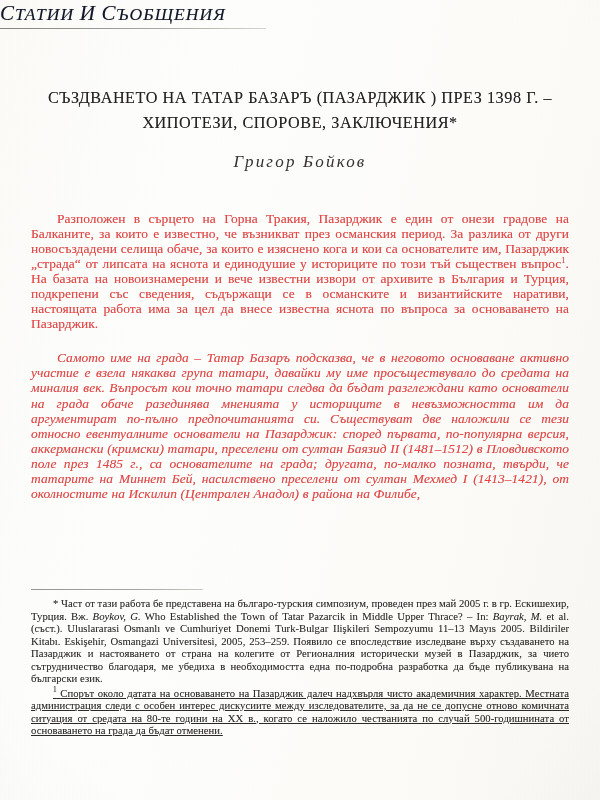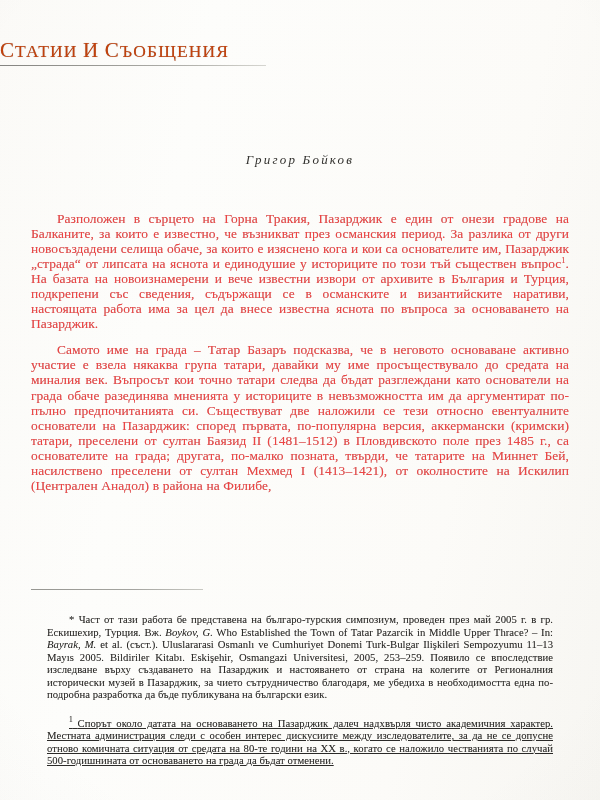--- a/index.html
+++ b/index.html
@@ -41,26 +41,26 @@
   }
 
   
   .runhead-wrap {
     position: absolute;
     left: 0px;
     top: 1px;
     width: 272px;
   }
   .runhead {
+    font-style: italic;
     font-size: 17.5px;
     letter-spacing: 1.1px;
-    color: #c2410c;
+    color: #0f172a;
     white-space: nowrap;
     text-shadow: 0 0 .7px rgba(60,58,54,.45);
-    margin-top: 37px;
   }
   .runhead .cap { font-size: 21px; }
   .runhead-rule {
     margin-top: 2px;
     height: 1px;
     width: 266px;
     background: linear-gradient(90deg, #70706c 0%, #8a8a85 40%, #a9a9a3 75%, #cfcfc9 100%);
     opacity: .85;
   }
 
@@ -81,21 +81,21 @@
     text-shadow: 0 0 .6px rgba(40,38,36,.4);
   }
 
   .byline {
     position: absolute;
     left: 24px;
     top: 152px;
     width: 552px;
     text-align: center;
     font-style: italic;
-    font-size: 13px;
+    font-size: 17px;
     letter-spacing: 2.2px;
     color: #33322f;
   }
 
   
   .body-block {
     position: absolute;
     left: 31px;
     top: 211px;
     width: 538px;
@@ -105,21 +105,21 @@
     text-align: justify;
     text-justify: inter-word;
     text-indent: 26px;
     font-size: 13.45px;
     line-height: 15.05px;
     color: #ef4444;
     letter-spacing: .06px;
     word-spacing: .2px;
     text-shadow: 0 0 .55px rgba(45,43,40,.33);
   }
-  p.body-par + p.body-par { margin-top: 11px; }
+  p.body-par + p.body-par { margin-top: 19px; font-style: italic; }
   sup.fn {
     font-size: 8.4px;
     vertical-align: super;
     line-height: 0;
   }
 
   
   .fn-rule {
     position: absolute;
     left: 31px;
@@ -129,21 +129,21 @@
     background: linear-gradient(90deg, #8b8b86 0%, #9b9b96 60%, #c3c3bd 100%);
     opacity: .9;
   }
   .fn-block {
     position: absolute;
     left: 31px;
     top: 597px;
     width: 538px;
   }
   p.fn-par {
-    margin: 16px;
+    margin: 0;
     text-align: justify;
     text-justify: inter-word;
     text-indent: 22px;
     font-size: 10.7px;
     line-height: 12.5px;
     color: #2b2a28;
     letter-spacing: .02px;
     text-shadow: 0 0 .5px rgba(45,43,40,.3);
   }
   p.fn-par + p.fn-par { margin-top: 2px; text-decoration: underline; }
@@ -161,20 +161,24 @@
 <div class="page"></div>
 <div class="grain"></div>
 
 <div class="content">
 
   <div class="runhead-wrap">
     <div class="runhead"><span class="cap">С</span>ТАТИИ <span class="cap">И</span> <span class="cap">С</span>ЪОБЩЕНИЯ</div>
     <div class="runhead-rule"></div>
   </div>
 
+  <div class="title-block">
+    <div class="title-line">СЪЗДВАНЕТО НА ТАТАР БАЗАРЪ (ПАЗАРДЖИК ) ПРЕЗ 1398 Г. –</div>
+    <div class="title-line">ХИПОТЕЗИ, СПОРОВЕ, ЗАКЛЮЧЕНИЯ*</div>
+  </div>
 
   <div class="byline">Григор Бойков</div>
 
   <div class="body-block">
     <p class="body-par"><span>Разположен в сърцето на Горна Тракия, Пазарджик е един от онези градове на Балканите, за които е известно, че възникват през османския период. За разлика от други новосъздадени селища обаче, за които е изяснено кога и кои са основателите им, Пазарджик „страда“ от липсата на яснота и единодушие у историците по този тъй съществен въпрос</span><sup class="fn">1</sup><span>. На базата на новоизнамерени и вече известни извори от архивите в България и Турция, подкрепени със сведения, съдържащи се в османските и византийските наративи, настоящата работа има за цел да внесе известна яснота по въпроса за основаването на Пазарджик.</span></p>
     <p class="body-par">Самото име на града – Татар Базаръ подсказва, че в неговото основаване активно участие е взела някаква група татари, давайки му име просъществувало до средата на миналия век. Въпросът кои точно татари следва да бъдат разглеждани като основатели на града обаче разединява мненията у историците в невъзможността им да аргументират по-пълно предпочитанията си. Съществуват две наложили се тези относно евентуалните основатели на Пазарджик: според първата, по-популярна версия, аккермански (кримски) татари, преселени от султан Баязид II (1481–1512) в Пловдивското поле през 1485 г., са основателите на града; другата, по-малко позната, твърди, че татарите на Миннет Бей, насилствено преселени от султан Мехмед I (1413–1421), от околностите на Искилип (Централен Анадол) в района на Филибе,</p>
   </div>
 
   <div class="fn-rule"></div>
 

